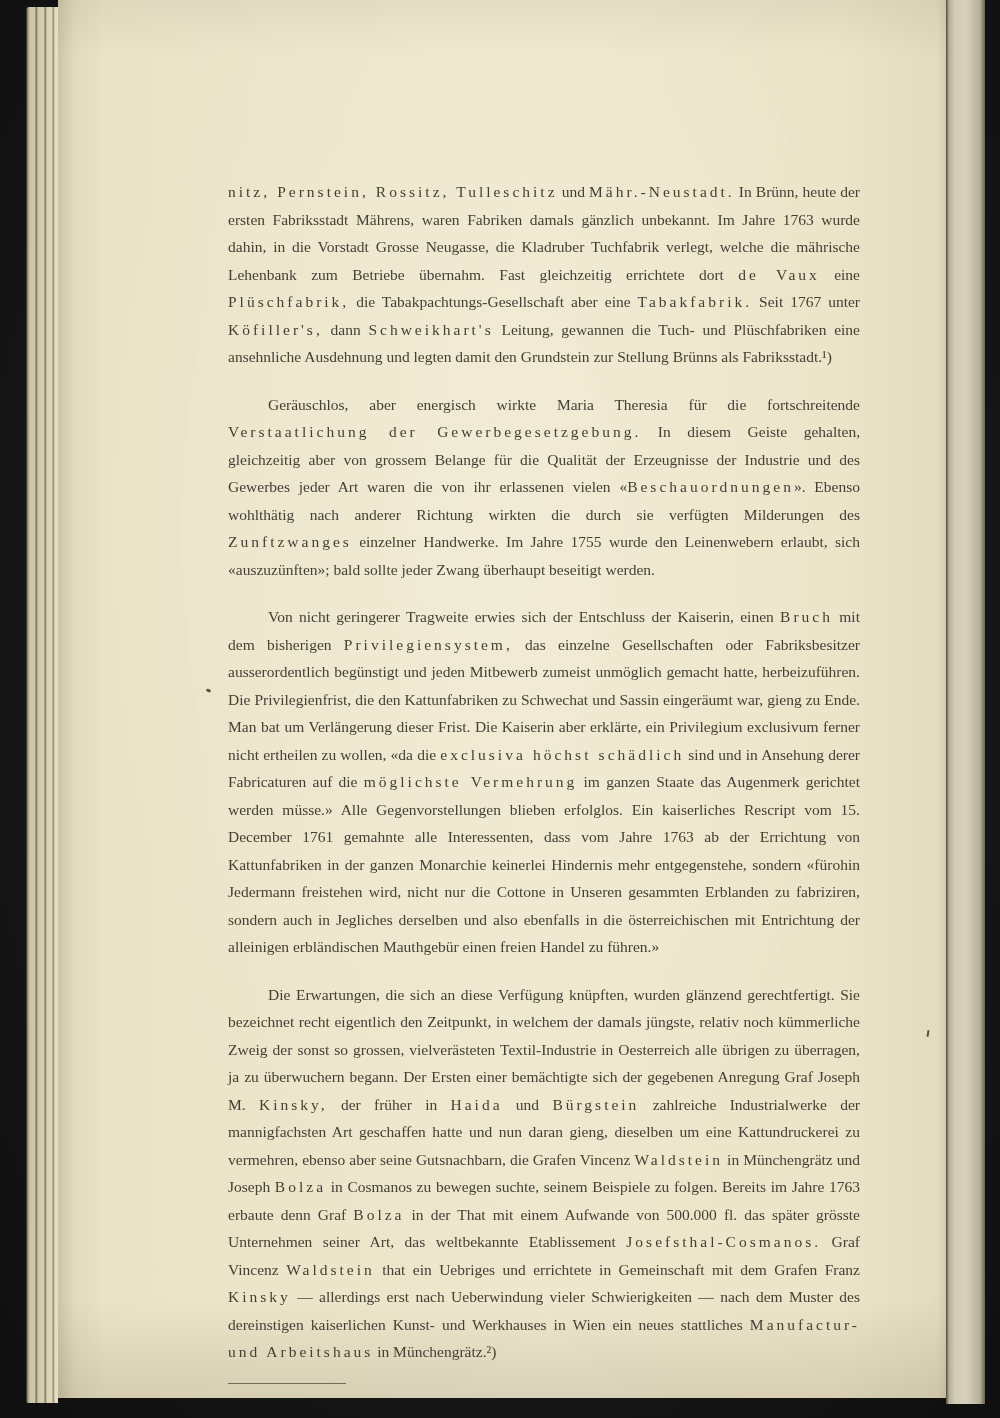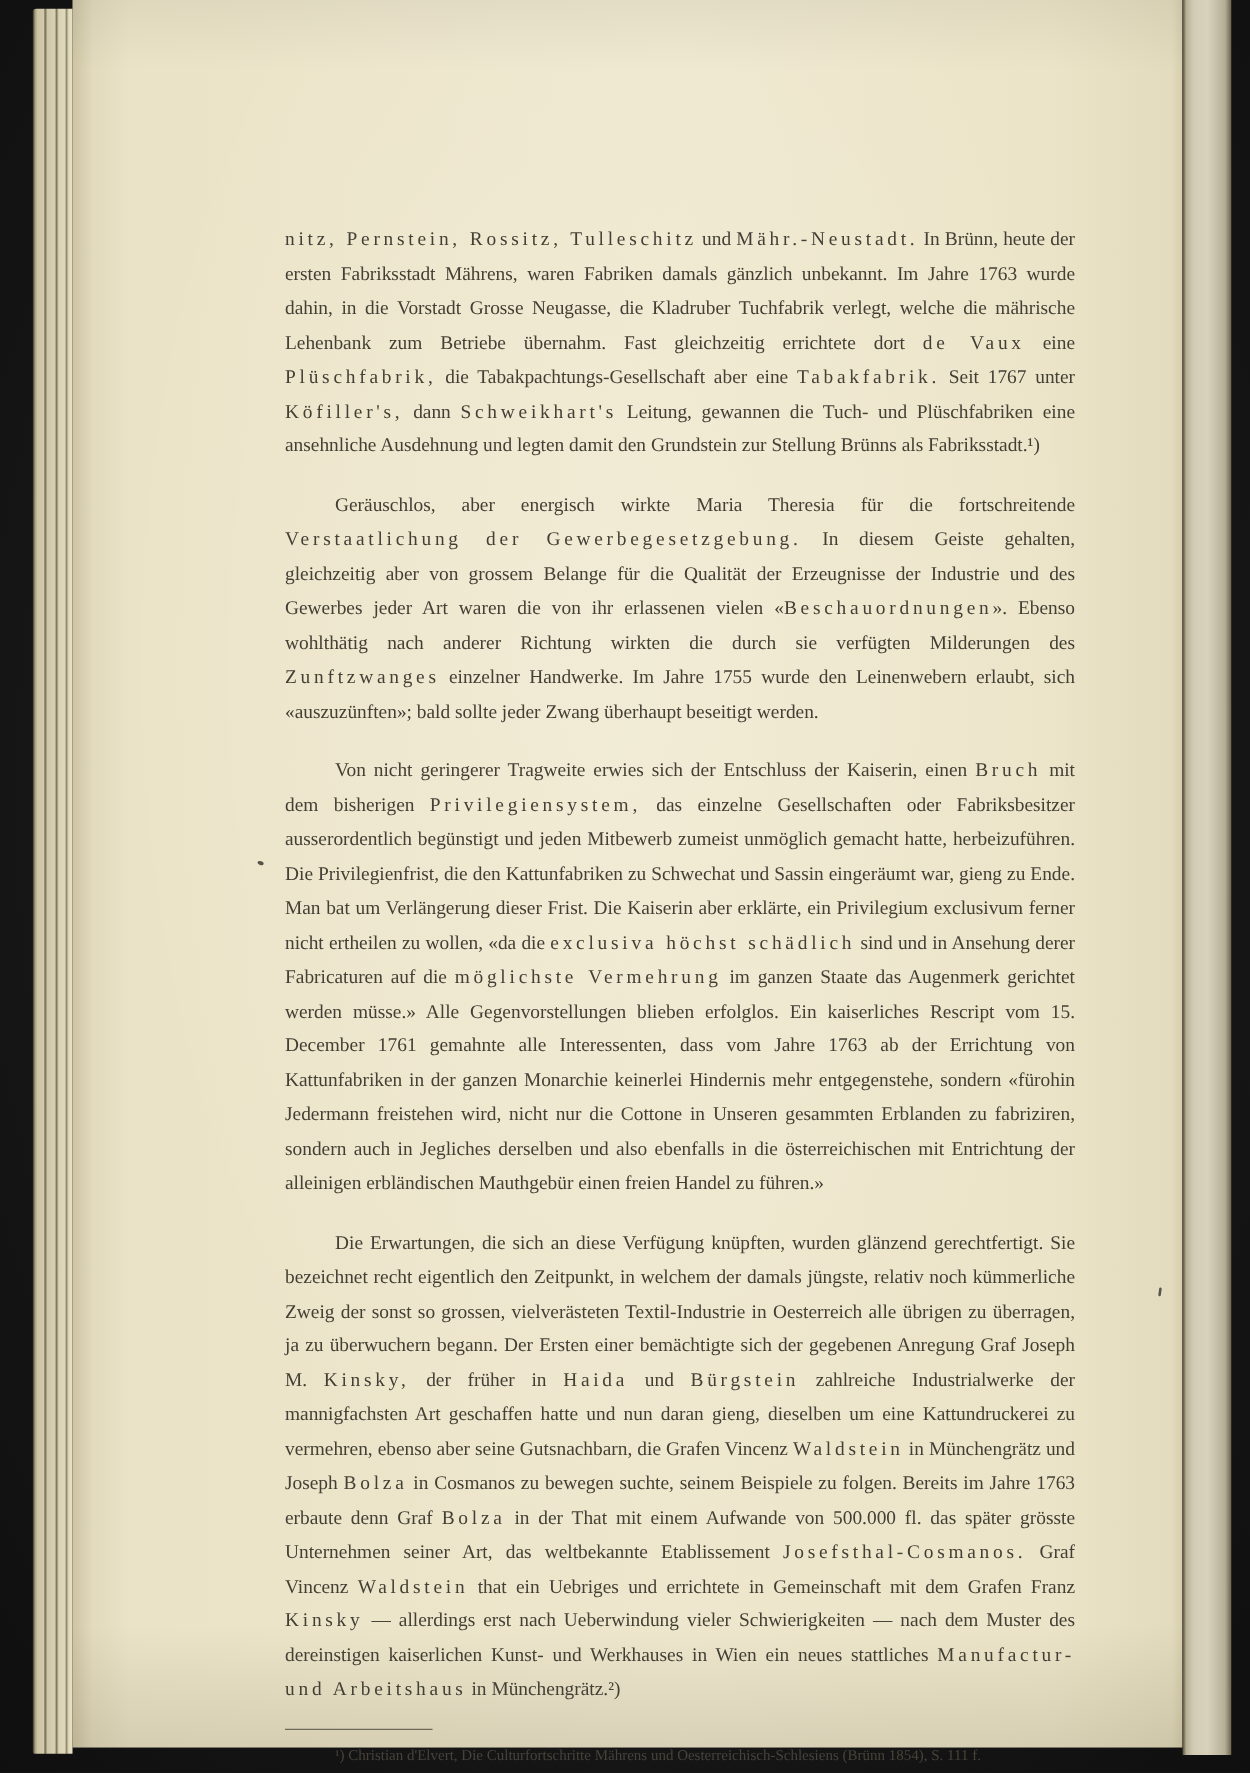--- a/index.html
+++ b/index.html
@@ -71,17 +71,16 @@
 
   <div class="text-block">
     <div>
         <p class="para"><span class="gesperrt">nitz, Pernstein, Rossitz, Tulleschitz</span><span> und </span><span class="gesperrt">Mähr.-Neustadt.</span><span> In Brünn, heute der ersten Fabriksstadt Mährens, waren Fabriken damals gänzlich unbekannt. Im Jahre 1763 wurde dahin, in die Vorstadt Grosse Neugasse, die Kladruber Tuchfabrik verlegt, welche die mährische Lehenbank zum Betriebe übernahm. Fast gleichzeitig errichtete dort </span><span class="gesperrt">de Vaux</span><span> eine </span><span class="gesperrt">Plüschfabrik,</span><span> die Tabakpachtungs-Gesellschaft aber eine </span><span class="gesperrt">Tabakfabrik.</span><span> Seit 1767 unter </span><span class="gesperrt">Köfiller's,</span><span> dann </span><span class="gesperrt">Schweikhart's</span><span> Leitung, gewannen die Tuch- und Plüschfabriken eine ansehnliche Ausdehnung und legten damit den Grundstein zur Stellung Brünns als Fabriksstadt.¹)</span></p>
         <p class="para indent"><span>Geräuschlos, aber energisch wirkte Maria Theresia für die fortschreitende </span><span class="gesperrt">Verstaatlichung der Gewerbegesetzgebung.</span><span> In diesem Geiste gehalten, gleichzeitig aber von grossem Belange für die Qualität der Erzeugnisse der Industrie und des Gewerbes jeder Art waren die von ihr erlassenen vielen «</span><span class="gesperrt">Beschauordnungen</span><span>». Ebenso wohlthätig nach anderer Richtung wirkten die durch sie verfügten Milderungen des </span><span class="gesperrt">Zunftzwanges</span><span> einzelner Handwerke. Im Jahre 1755 wurde den Leinenwebern erlaubt, sich «auszuzünften»; bald sollte jeder Zwang überhaupt beseitigt werden.</span></p>
         <p class="para indent"><span>Von nicht geringerer Tragweite erwies sich der Entschluss der Kaiserin, einen </span><span class="gesperrt">Bruch</span><span> mit dem bisherigen </span><span class="gesperrt">Privilegiensystem,</span><span> das einzelne Gesellschaften oder Fabriksbesitzer ausserordentlich begünstigt und jeden Mitbewerb zumeist unmöglich gemacht hatte, herbeizuführen. Die Privilegienfrist, die den Kattunfabriken zu Schwechat und Sassin eingeräumt war, gieng zu Ende. Man bat um Verlängerung dieser Frist. Die Kaiserin aber erklärte, ein Privilegium exclusivum ferner nicht ertheilen zu wollen, «da die </span><span class="gesperrt">exclusiva höchst schädlich</span><span> sind und in Ansehung derer Fabricaturen auf die </span><span class="gesperrt">möglichste Vermehrung</span><span> im ganzen Staate das Augenmerk gerichtet werden müsse.» Alle Gegenvorstellungen blieben erfolglos. Ein kaiserliches Rescript vom 15. December 1761 gemahnte alle Interessenten, dass vom Jahre 1763 ab der Errichtung von Kattunfabriken in der ganzen Monarchie keinerlei Hindernis mehr entgegenstehe, sondern «fürohin Jedermann freistehen wird, nicht nur die Cottone in Unseren gesammten Erblanden zu fabriziren, sondern auch in Jegliches derselben und also ebenfalls in die österreichischen mit Entrichtung der alleinigen erbländischen Mauthgebür einen freien Handel zu führen.»</span></p>
         <p class="para indent"><span>Die Erwartungen, die sich an diese Verfügung knüpften, wurden glänzend gerechtfertigt. Sie bezeichnet recht eigentlich den Zeitpunkt, in welchem der damals jüngste, relativ noch kümmerliche Zweig der sonst so grossen, vielverästeten Textil-Industrie in Oesterreich alle übrigen zu überragen, ja zu überwuchern begann. Der Ersten einer bemächtigte sich der gegebenen Anregung Graf Joseph M. </span><span class="gesperrt">Kinsky,</span><span> der früher in </span><span class="gesperrt">Haida</span><span> und </span><span class="gesperrt">Bürgstein</span><span> zahlreiche Industrialwerke der mannigfachsten Art geschaffen hatte und nun daran gieng, dieselben um eine Kattundruckerei zu vermehren, ebenso aber seine Gutsnachbarn, die Grafen Vincenz </span><span class="gesperrt">Waldstein</span><span> in Münchengrätz und Joseph </span><span class="gesperrt">Bolza</span><span> in Cosmanos zu bewegen suchte, seinem Beispiele zu folgen. Bereits im Jahre 1763 erbaute denn Graf </span><span class="gesperrt">Bolza</span><span> in der That mit einem Aufwande von 500.000 fl. das später grösste Unternehmen seiner Art, das weltbekannte Etablissement </span><span class="gesperrt">Josefsthal-Cosmanos.</span><span> Graf Vincenz </span><span class="gesperrt">Waldstein</span><span> that ein Uebriges und errichtete in Gemeinschaft mit dem Grafen Franz </span><span class="gesperrt">Kinsky</span><span> — allerdings erst nach Ueberwindung vieler Schwierigkeiten — nach dem Muster des dereinstigen kaiserlichen Kunst- und Werkhauses in Wien ein neues stattliches </span><span class="gesperrt">Manufactur- und Arbeitshaus</span><span> in Münchengrätz.²)</span></p>
       </div>
     <hr class="footnote-rule">
     <div class="footnotes">
-        <p class="footnote">¹) Christian d'Elvert, Die Culturfortschritte Mährens und Oesterreichisch-Schlesiens (Brünn 1854), S. 111 f.</p>
       </div>
 
   </div>
 </div>
 
 </body></html>

